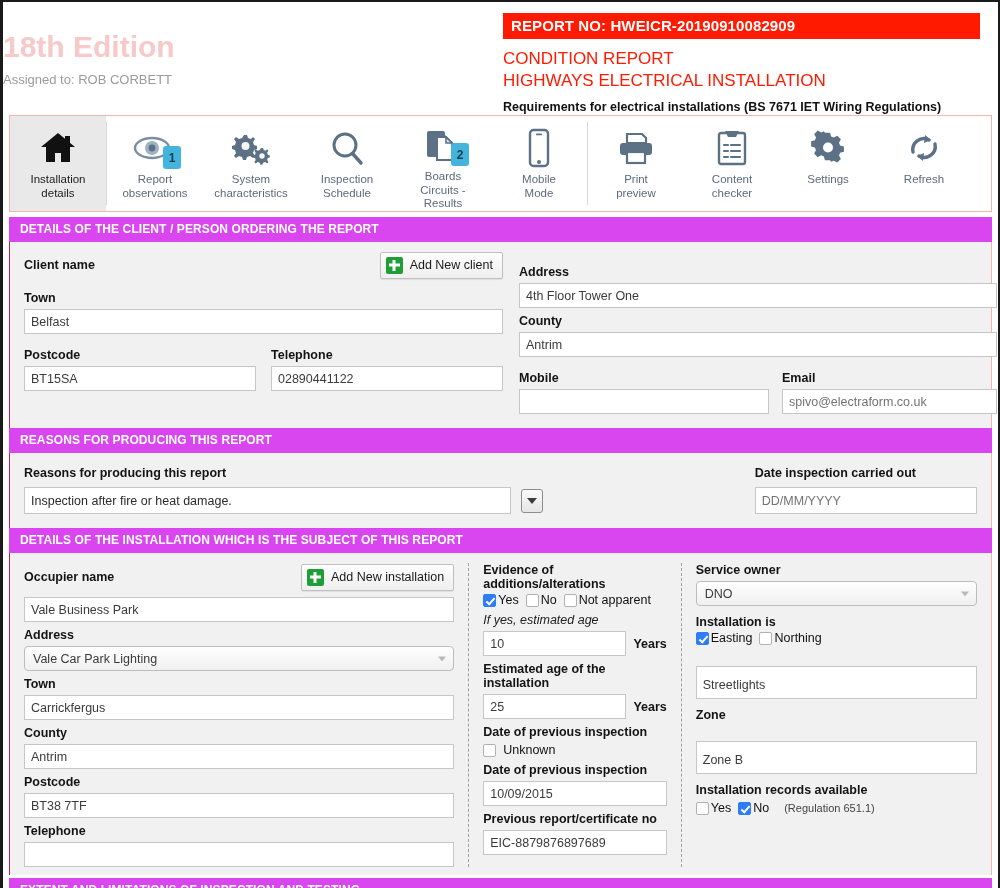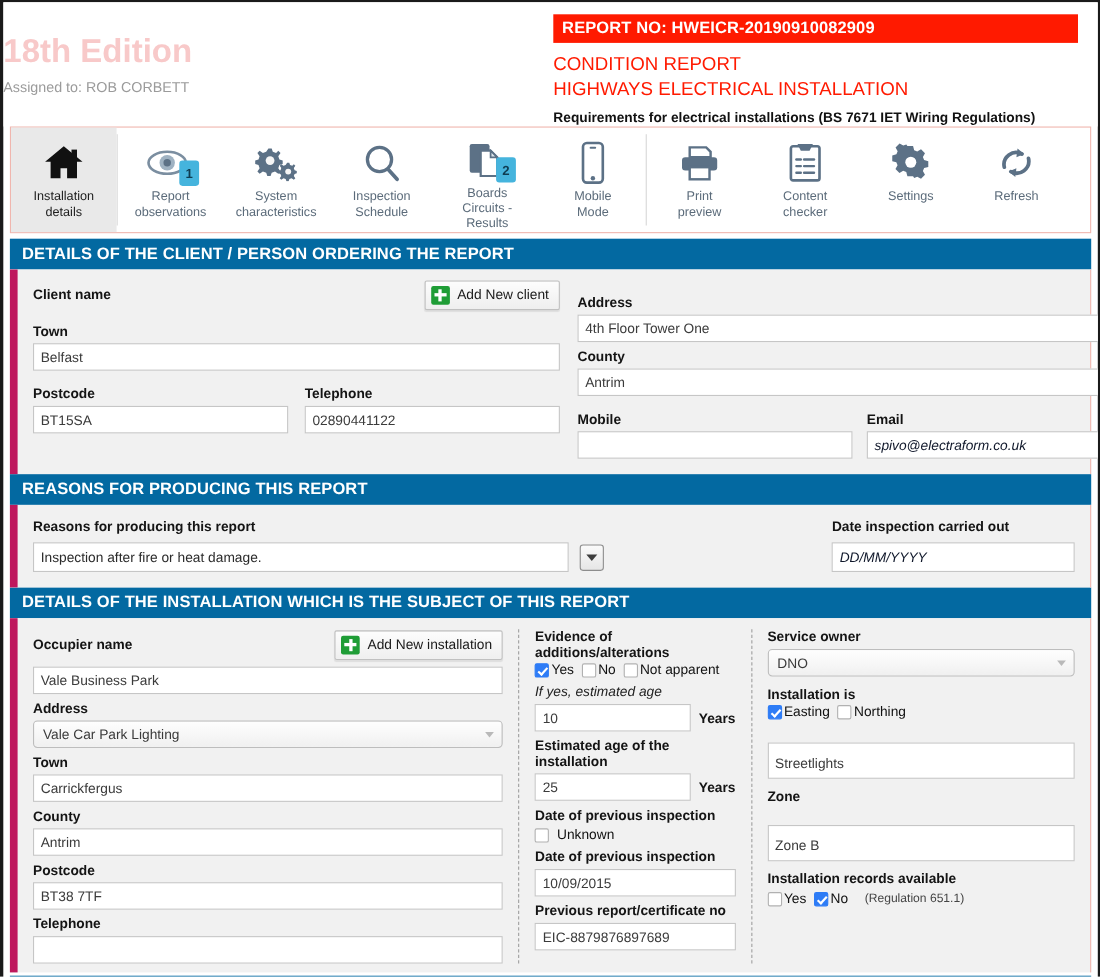--- a/index.html
+++ b/index.html
@@ -102,34 +102,34 @@
     border-radius: 3px;
     display: flex; align-items: center; justify-content: center;
   }
   .tool-sep {
     width: 1px; background: #d8d8d8;
     margin: 6px 0;
   }
 
   
   .secbar {
-    background: #0369a1;
+    background: #d946ef;
     color: #ffffff;
-    font-size: 15px;
+    font-size: 12px;
     font-weight: bold;
     padding: 5px 0 6px 11px;
     margin: 0 6px;
     letter-spacing: 0.1px;
   }
 
   
   .panel {
     background: #f1f1f1;
     margin: 0 6px;
-    border-left: 7px solid #be185d;
+    border-left: 1px solid #be185d;
     border-right: 1px solid #f0b6ae;
     padding: 10px 14px 12px 14px;
     position: relative;
   }
 
   .row { display: flex; }
   .col { display: flex; flex-direction: column; }
 
   .fl {
     font-size: 12.5px; font-weight: bold; color: #141414;
@@ -140,21 +140,21 @@
     background: #ffffff;
     border: 1px solid #c6c6c6;
     height: 25px;
     font-size: 12.5px;
     color: #3b3b3b;
     padding: 2px 6px;
     display: flex; align-items: center;
     width: 100%;
     font-family: "Liberation Sans", sans-serif;
   }
-  .inp.ph { color: #0f172a; font-style: italic; }
+  .inp.ph { color: #737373; }
   .inp.tall { height: 33px; align-items: center; padding-top: 6px; margin-top: 15px;}
   .sel {
     background: linear-gradient(#fefefe, #f0f0f0);
     border: 1px solid #bdbdbd;
     border-radius: 4px;
     height: 25px;
     font-size: 12.5px;
     color: #3b3b3b;
     padding: 2px 18px 2px 8px;
     display: flex; align-items: center;

